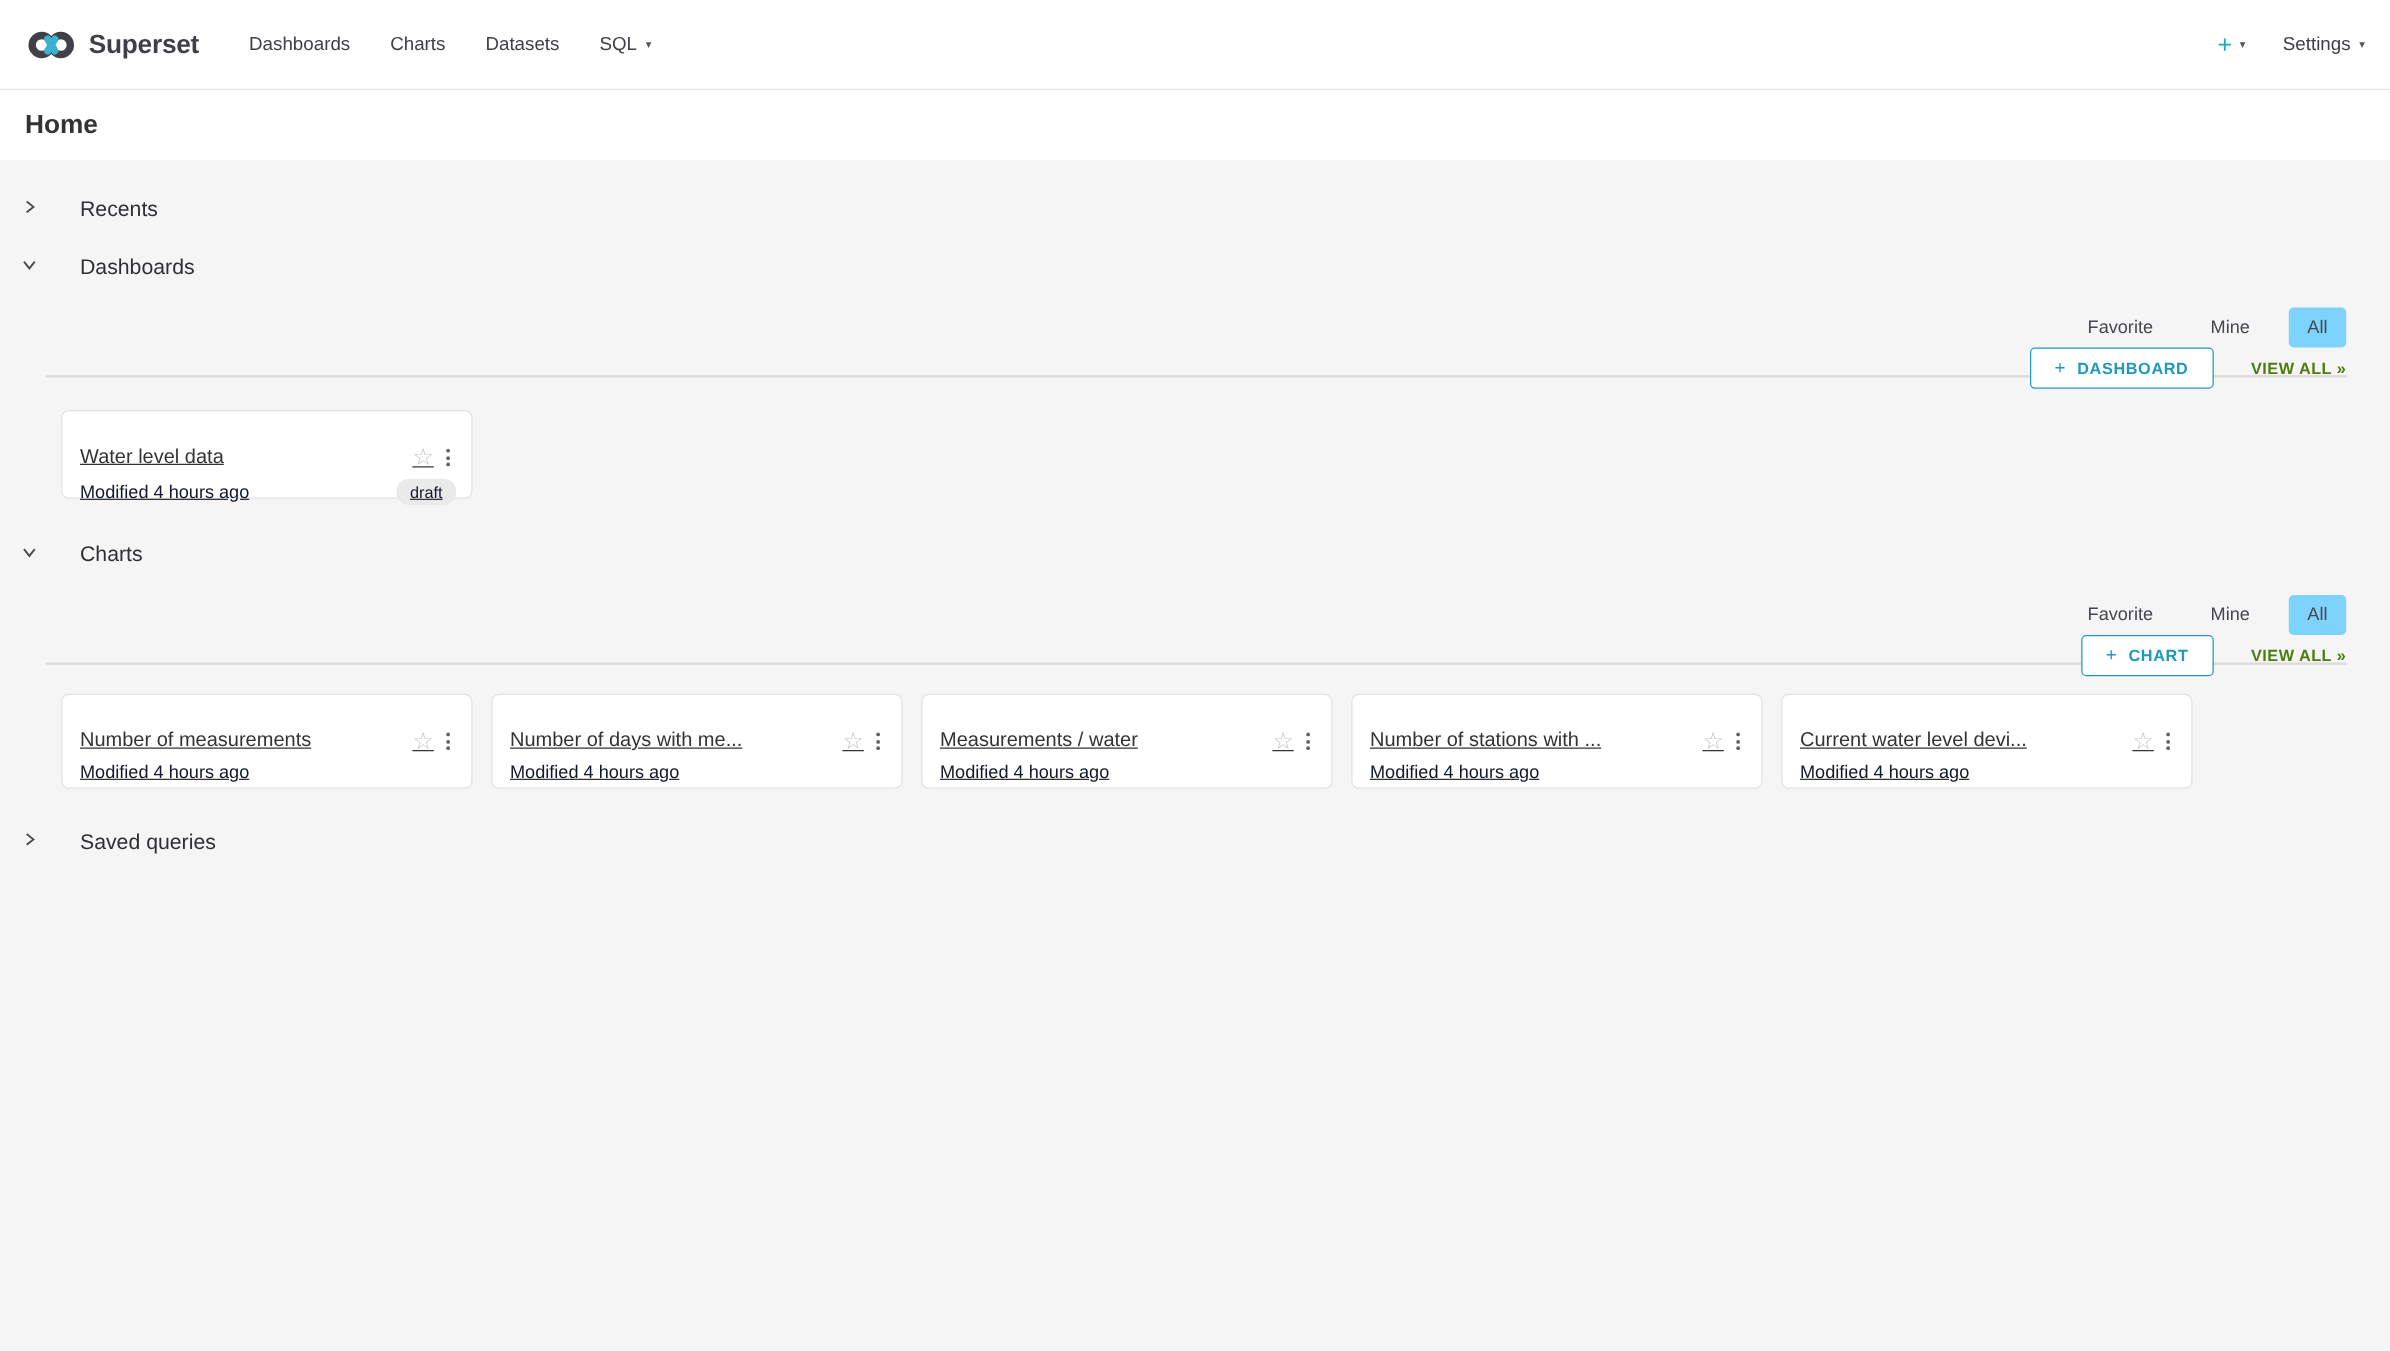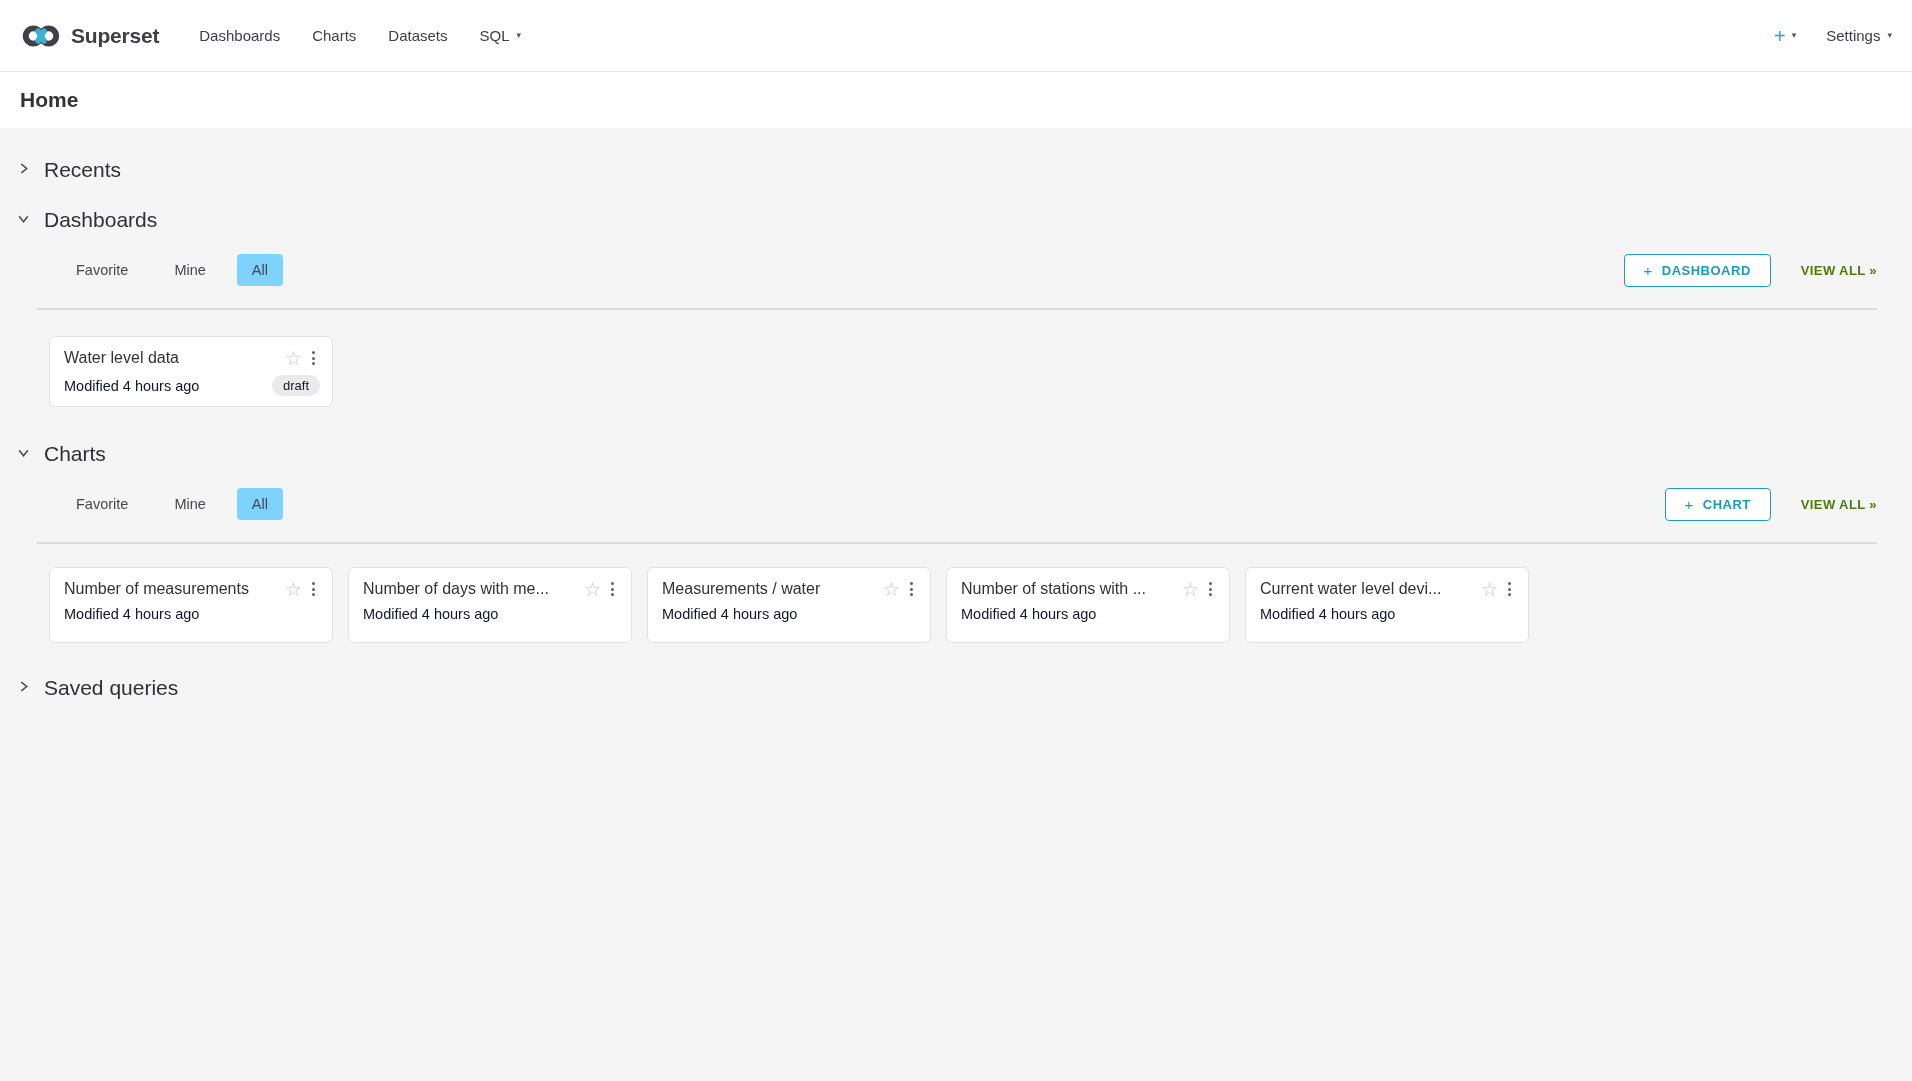--- a/index.html
+++ b/index.html
@@ -29,50 +29,51 @@
   .settings { display:flex; align-items:center; gap:7px; font-size:15px; color:#3f4046; padding:0 6px; cursor:pointer; }
 
   
   .page-header { height:56px; background:#fff; display:flex; align-items:center; padding:0 20px; }
   .page-title { font-size:21px; font-weight:bold; color:#333; }
 
   
   .content { background:#f5f5f5; height:969px; padding:0 35px 0 17px; }
 
   .collapsible { display:flex; align-items:center; gap:14px; cursor:pointer; width:max-content; }
-  .collapsible .sec-label { font-size:21px; color:#2f3035; }
+  .collapsible .sec-label { font-size:17px; color:#2f3035;margin-left:20px; }
   .chev { flex:0 0 auto; }
 
   .sec-recents { padding-top:30px; }
   .sec-dashboards-h { margin-top:26px; }
   .sec-charts-h { margin-top:35px; }
   .sec-saved-h { margin-top:33px; }
 
-  .subheader { margin-top:22px; height:40px; display:flex; align-items:flex-start; justify-content:space-between; }
+  .subheader { margin-top:22px; height:40px; display:flex; align-items:flex-end; justify-content:space-between;flex-direction:column; }
   .tabs { display:flex; gap:16px; margin-left:44px; }
   .tab { font-size:14.5px; color:#45464f; padding:8px 15px; border-radius:4px; cursor:pointer; }
   .tab.active { background:#7dd3fc; }
   .actions { display:flex; align-items:center; gap:30px; }
   .outline-btn {
     border:1px solid #2499b8; background:#fff; color:#1f99ba; border-radius:4px;
     font-size:13px; font-weight:bold; letter-spacing:0.5px;
     padding:8px 19px; display:flex; align-items:center; gap:9px; cursor:pointer;
     font-family:inherit;
   }
   .outline-btn .btn-plus { font-size:15px; font-weight:400; line-height:1; }
   .view-all { color:#4d7c0f; font-size:13px; font-weight:bold; letter-spacing:0.4px; cursor:pointer; text-decoration:none; }
 
   .divider { height:2px; background:#dcdcdc; margin:14px 0 0 20px; }
 
   .cards-row { display:flex; gap:15px; margin-left:32px; }
   .cards-dash { margin-top:26px; }
   .cards-chart { margin-top:23px; }
   .card {
-    width:284px; background:#fff; border:1px solid #e2e2e2; border-radius:6px;
-    padding:11px 12px 9px 14px;
+    width:329px; background:#fff; border:1px solid #e2e2e2; border-radius:6px;
+    padding:27px 12px 9px 14px;
+    text-decoration:underline;
   }
   .card.dash { height:71px; }
   .card.chart { height:76px; }
   .card-top { display:flex; align-items:center; }
   .card-title {
     font-size:16px; color:#333; flex:1 1 auto; min-width:0;
     white-space:nowrap; overflow:hidden; cursor:pointer;
   }
   .star { color:#c4c4c4; font-size:19px; line-height:1; margin:0 5px 0 8px; cursor:pointer; }
   .kebab { display:flex; flex-direction:column; gap:2.5px; padding:3px 5px; cursor:pointer; }

